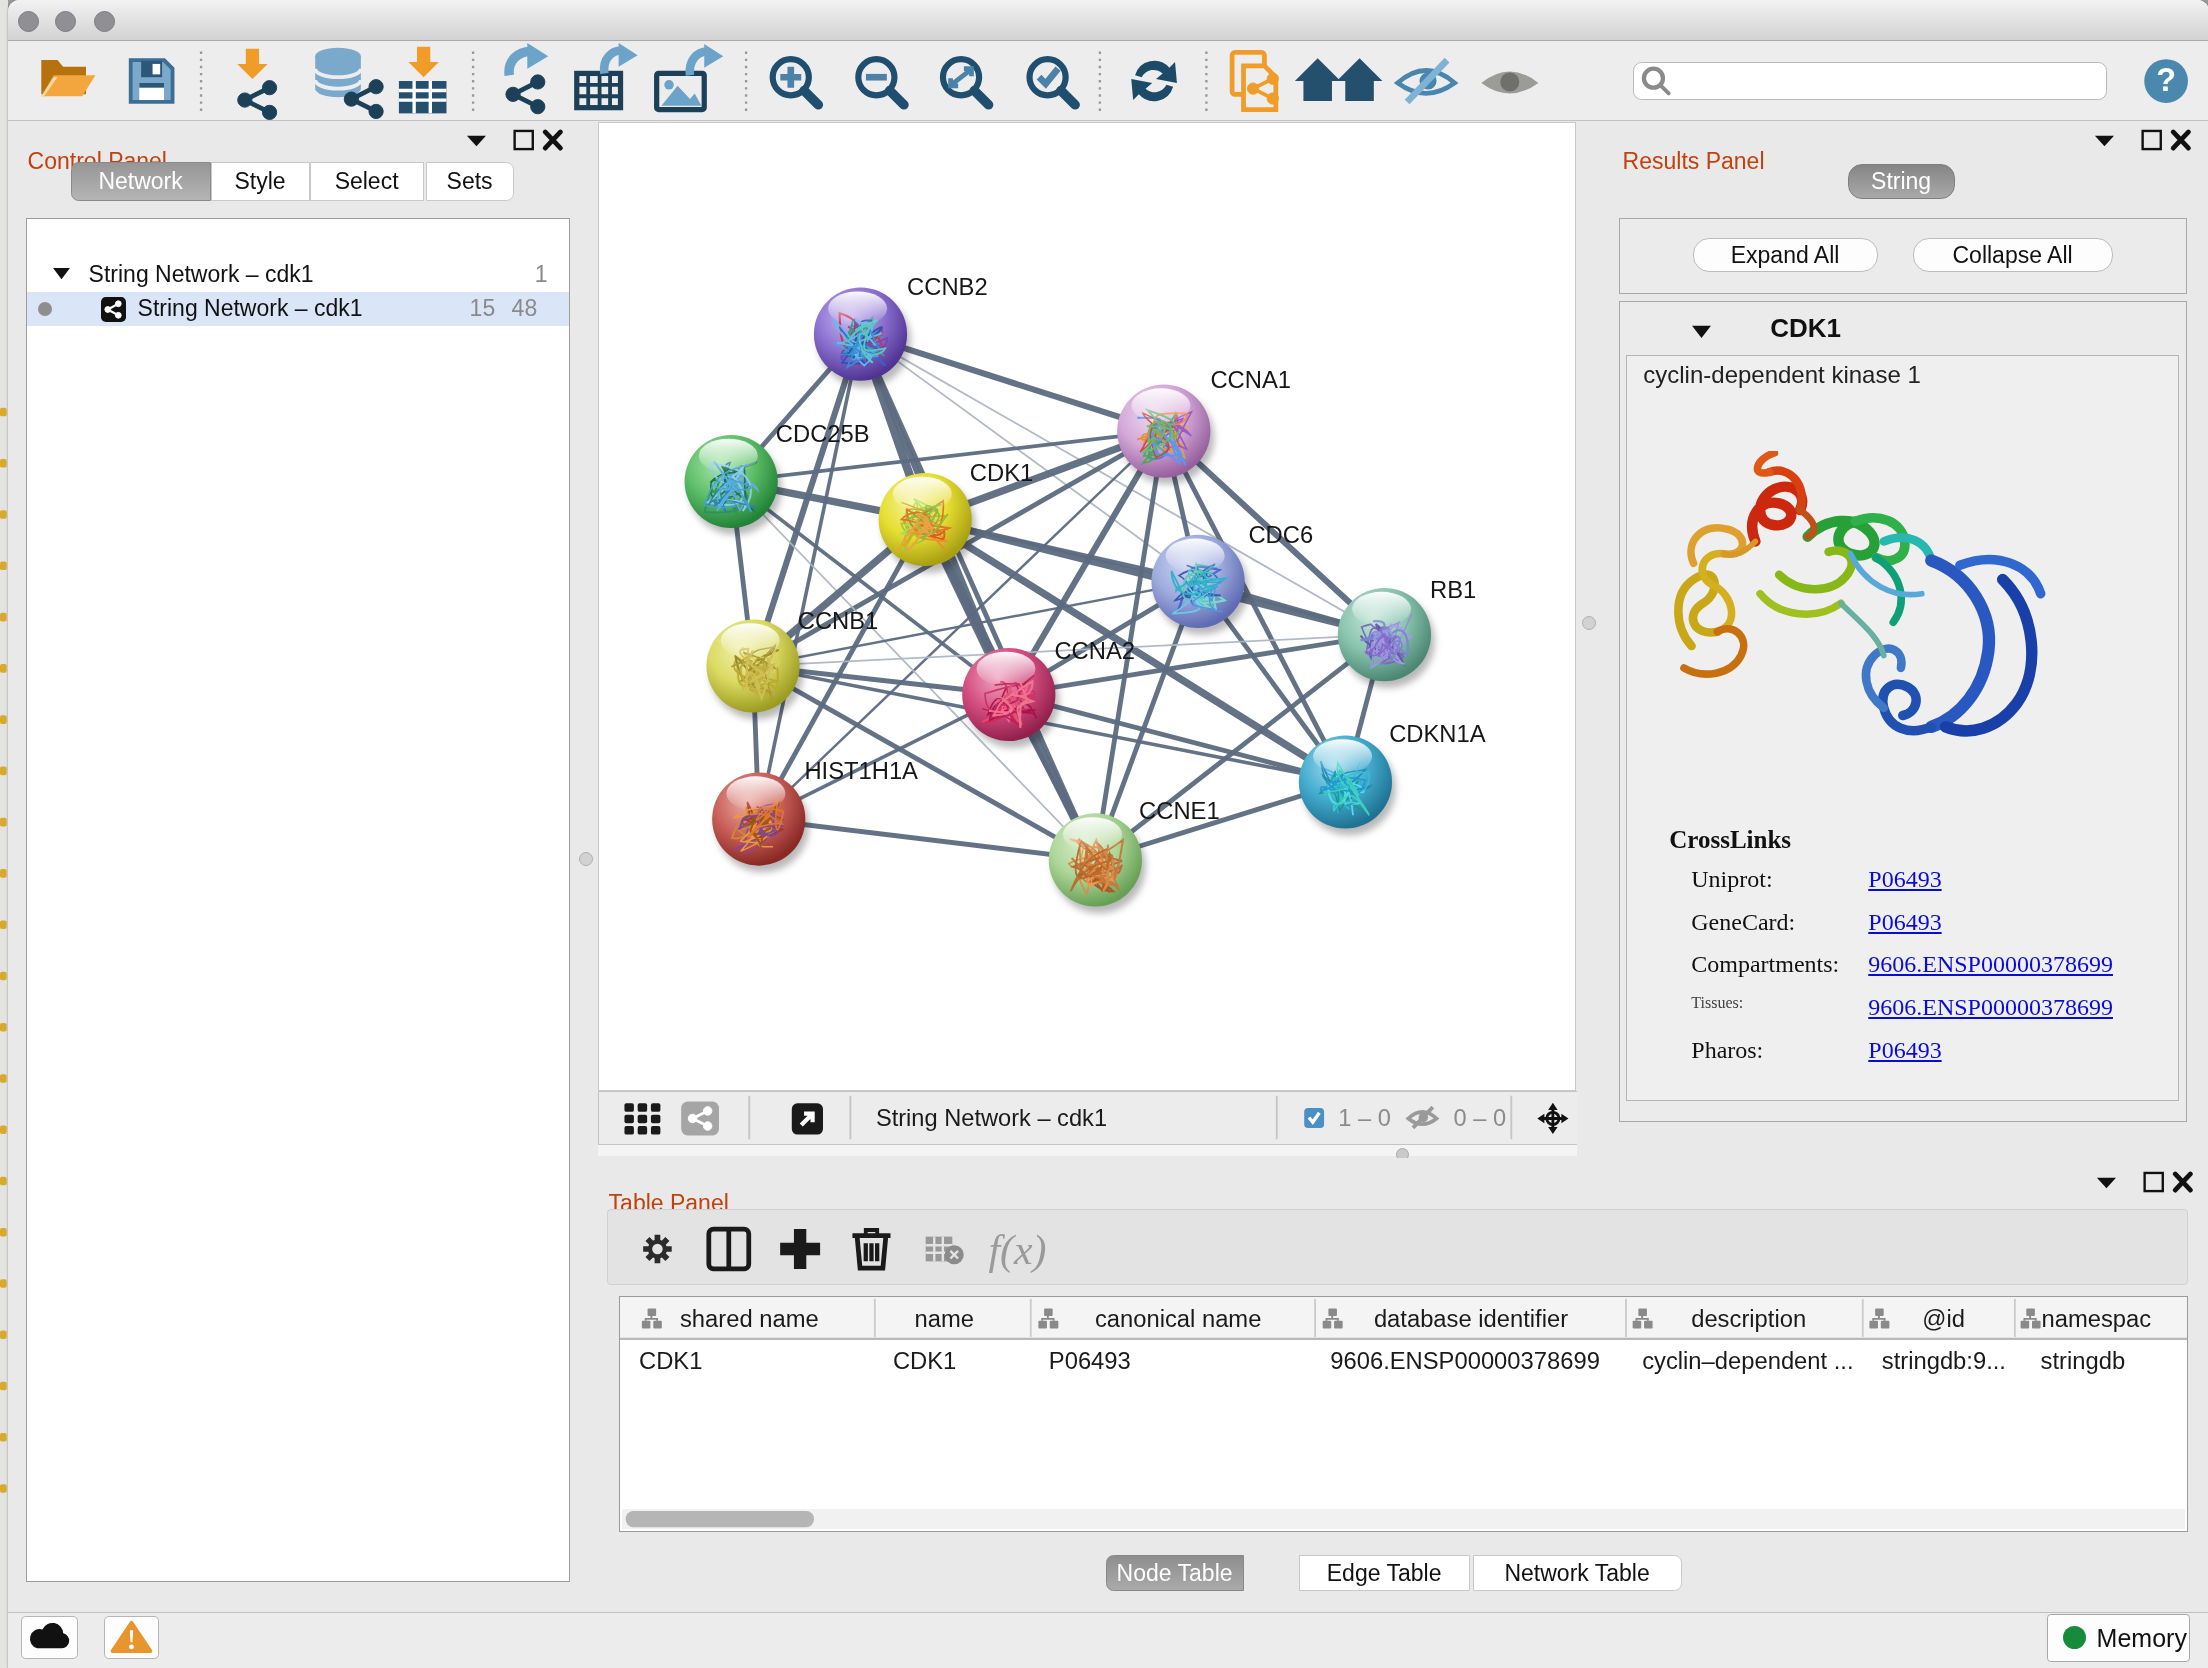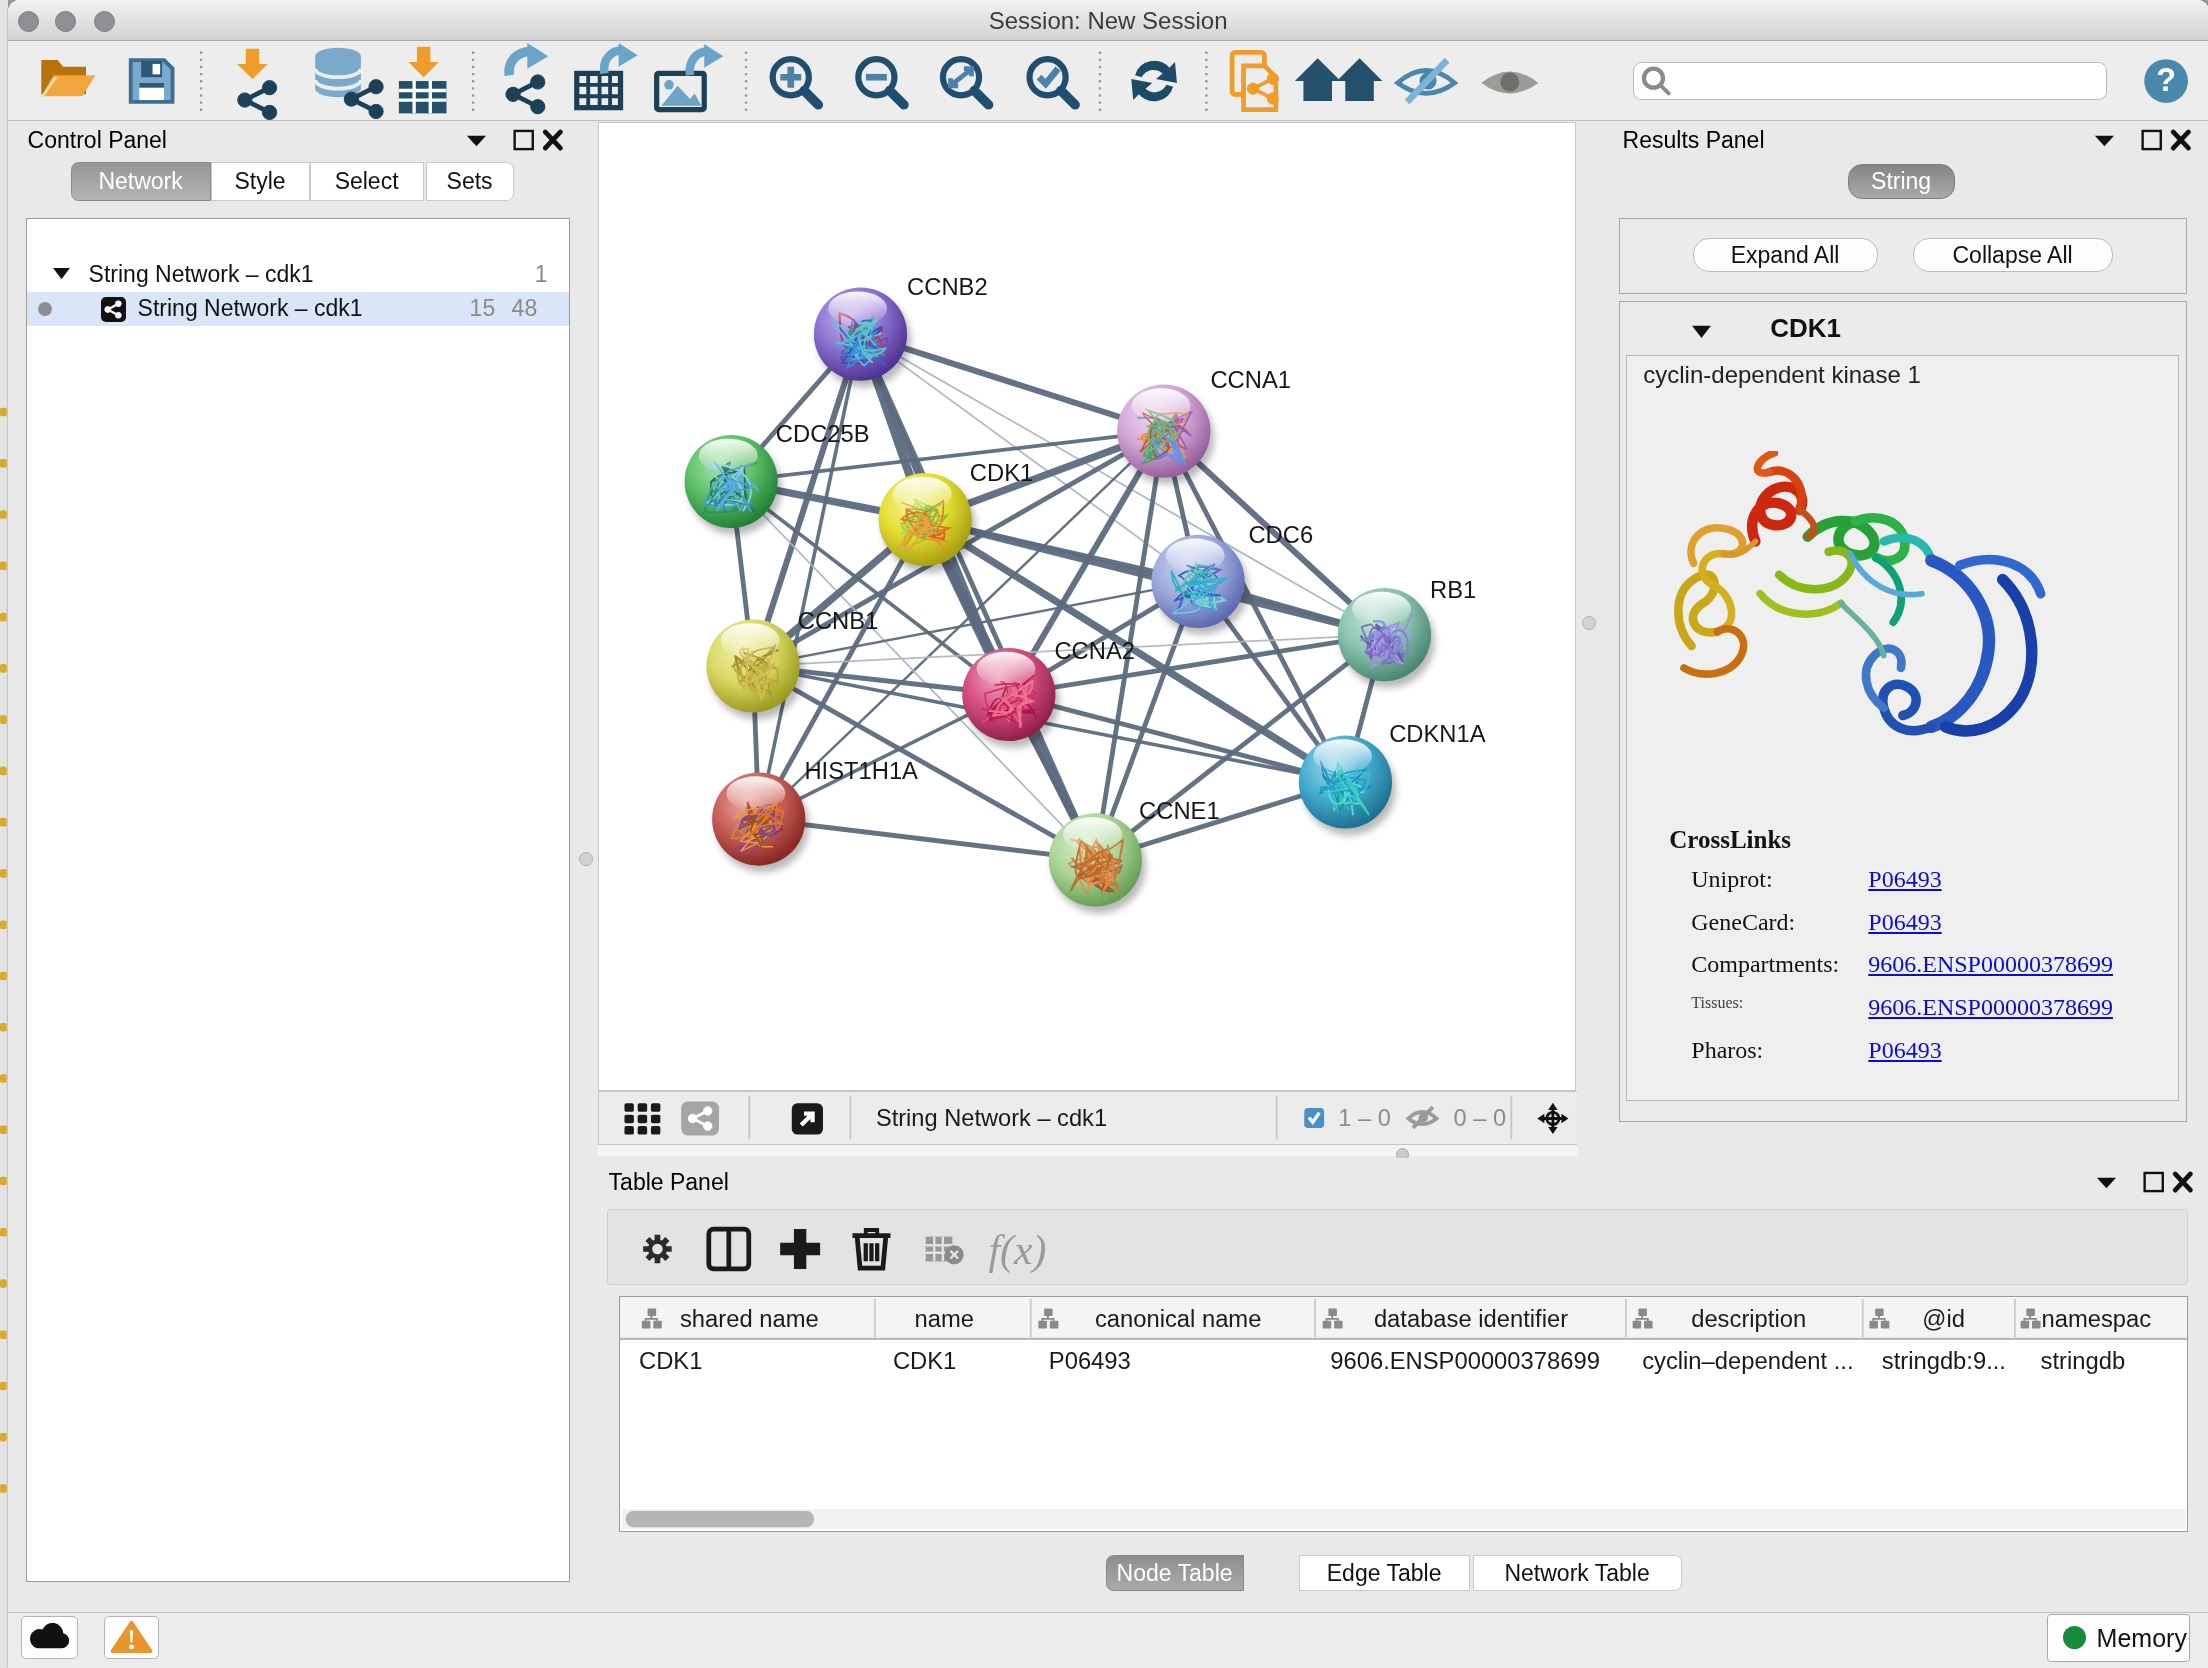--- a/index.html
+++ b/index.html
@@ -17,21 +17,21 @@
   .tl { position:absolute; top:10.5px; width:21px; height:21px; border-radius:50%;
         background:#8f8f94; border:1px solid #7a7a80; }
   #title { position:absolute; top:6.7px; left:0; width:2201px; text-align:center;
            font-size:24px; color:#3c3c3c; }
   
   #toolbar { position:absolute; left:0; top:42px; width:2201px; height:79px;
              background:#ededed; border-bottom:1px solid #c2c2c2; }
   #searchbox { position:absolute; left:1625px; top:20px; width:474px; height:38px;
     background:#fff; border:1px solid #b9b9b9; border-radius:8.6px; }
   
-  .panelhead { font-size:23px; color:#000000; }
+  .panelhead { font-size:23px; color:#c2410c;margin-top:21px; }
   
   #cpanel { position:absolute; left:0; top:122px; width:582px; height:1489px; background:#e9e9e9; }
   .tab { position:absolute; top:40px; height:39px; background:#fff; border:1px solid #c9c9c9;
          font-size:23px; color:#111; text-align:center; line-height:37px; }
   .tabsel { background:linear-gradient(#969696,#b5b5b5); color:#fff; border-color:#8a8a8a; }
   #cp-box { position:absolute; left:18px; top:96px; width:544px; height:1364px;
             border:1px solid #9c9c9c; background:#fff; }
   #cp-subbar { position:absolute; left:0; top:0; width:542px; height:32px;
                background:#e2e2e2; border-bottom:1px solid #bdbdbd; }
   #cp-row1 { position:absolute; left:0; top:42px; width:542px; height:30px; font-size:23px; }
@@ -88,21 +88,20 @@
 </g>
 </svg>
 </div>
 <div class="abs" style="left:579px;top:852px;width:14.3px;height:14.3px;border-radius:50%;background:#d2d2d2;border:1px solid #b0b0b0;z-index:5;"></div>
 <div class="abs" style="left:1582px;top:616px;width:14.3px;height:14.3px;border-radius:50%;background:#d2d2d2;border:1px solid #b0b0b0;z-index:5;"></div>
 <div id="win">
   <div id="titlebar">
     <div class="tl" style="left:10.5px;"></div>
     <div class="tl" style="left:47px;"></div>
     <div class="tl" style="left:86px;"></div>
-    <div id="title">Session: New Session</div>
   </div>
   <div id="toolbar">
   <div id="searchbox"></div>
   <svg width="2199" height="79" viewBox="0 0 2312 83" style="position:absolute;left:0;top:0;">
     <defs>
       <g id="shareg">
         <circle cx="0" cy="0" r="7.5"></circle>
             <circle cx="26" cy="-13" r="7.5"></circle>
             <circle cx="26" cy="13" r="7.5"></circle>
         <path d="M0 0 L26 -13 M0 0 L26 13" stroke-width="5" fill="none"></path>

